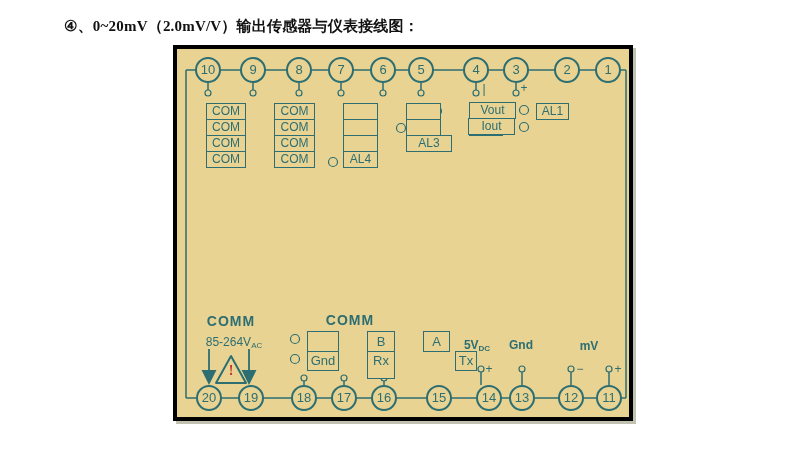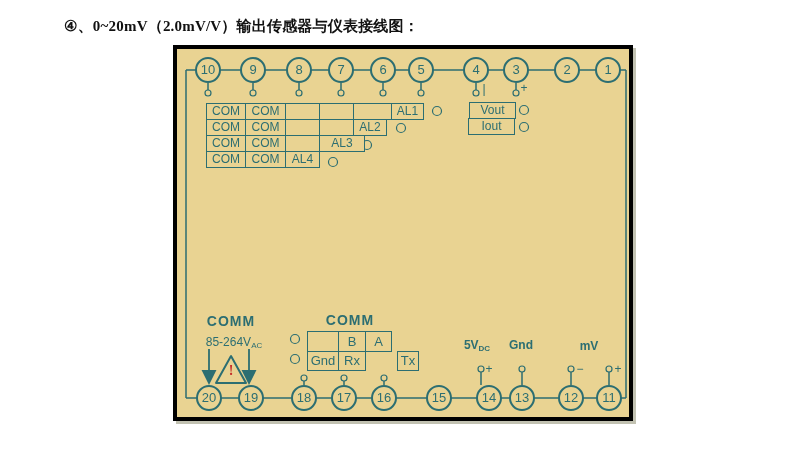--- a/index.html
+++ b/index.html
@@ -17,21 +17,21 @@
     position:absolute; left:173px; top:45px; width:460px; height:376px;
     background:#e9d392; border:4px solid #000000;
     box-shadow:3px 3px 0 #c2c2b2;
   }
   .wires { position:absolute; left:0; top:0; }
   .term {
     position:absolute; width:26px; height:26px; border:2px solid #2c6e72;
     border-radius:50%; background:#e9d392; color:#2c6e72;
     font-size:13px; line-height:22px; text-align:center;
   }
-  .alarm-row { position:absolute; display:flex; }
+  .alarm-row { position:absolute; display:flex;gap:29px; }
   .cell {
     height:17px; border:1px solid #2c6e72; background:#e9d392;
     color:#2c6e72; font-size:12px; line-height:15px; text-align:center;
   }
   .cell + .cell { margin-left:-1px; }
   .vcell { position:absolute; width:47px; }
   .panel-label { position:absolute; color:#2c6e72; text-align:center; }
   .bold { font-weight:bold; }
   sub.unit { font-size:8px; vertical-align:-2px; letter-spacing:0; }
   .sign { position:absolute; width:16px; text-align:center; color:#2c6e72; font-size:12px; }
@@ -176,21 +176,21 @@
 
     <div class="panel-label bold" style="left:138px;top:263px;width:70px;font-size:14px;letter-spacing:1px;">COMM</div>
     <div>
       <div class="alarm-row" style="left:130px;top:282px;">
         <div class="cell" style="width:32px;height:21px;line-height:19px;font-size:13px;"></div>
         <div class="cell" style="width:28px;height:21px;line-height:19px;font-size:13px;">B</div>
         <div class="cell" style="width:27px;height:21px;line-height:19px;font-size:13px;">A</div>
       </div>
       <div class="alarm-row" style="left:130px;top:302px;">
         <div class="cell" style="width:32px;height:20px;line-height:18px;font-size:13px;">Gnd</div>
-        <div class="cell" style="width:28px;height:20px;line-height:18px;font-size:13px;">Rx</div>
+        <div class="cell" style="width:28px;height:28px;line-height:18px;font-size:13px;">Rx</div>
         <div class="cell" style="width:22px;height:20px;line-height:18px;font-size:13px;margin-left:31px;">Tx</div>
       </div>
     </div>
 
     <div class="panel-label bold" style="left:278px;top:289px;width:44px;font-size:12px;"><span>5V</span><sub class="unit">DC</sub></div>
     <div class="panel-label bold" style="left:322px;top:289px;width:44px;font-size:12px;">Gnd</div>
     <div class="panel-label bold" style="left:390px;top:290px;width:44px;font-size:12px;">mV</div>
   </div>
 
 

